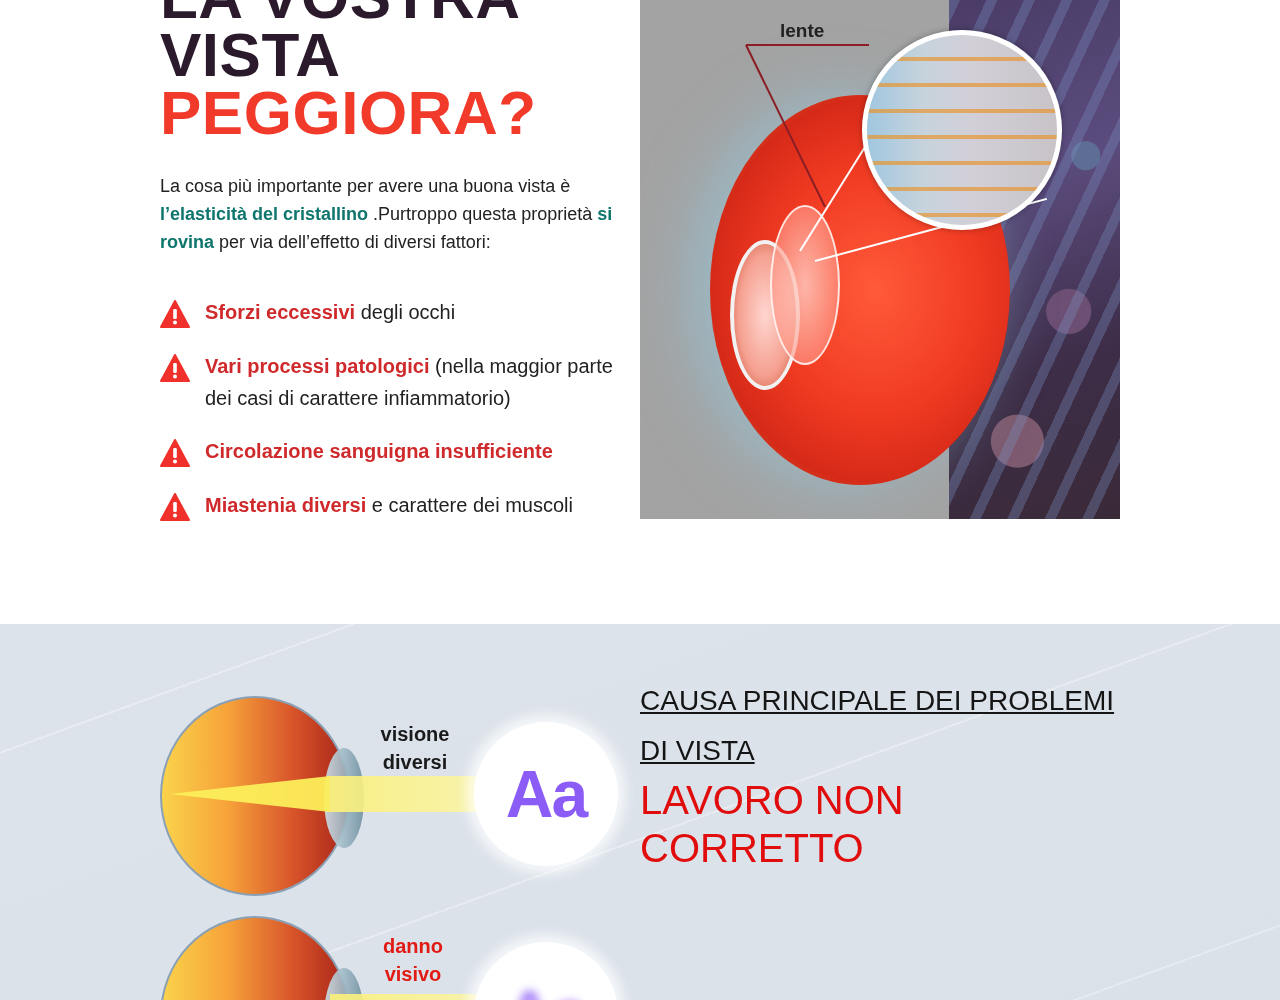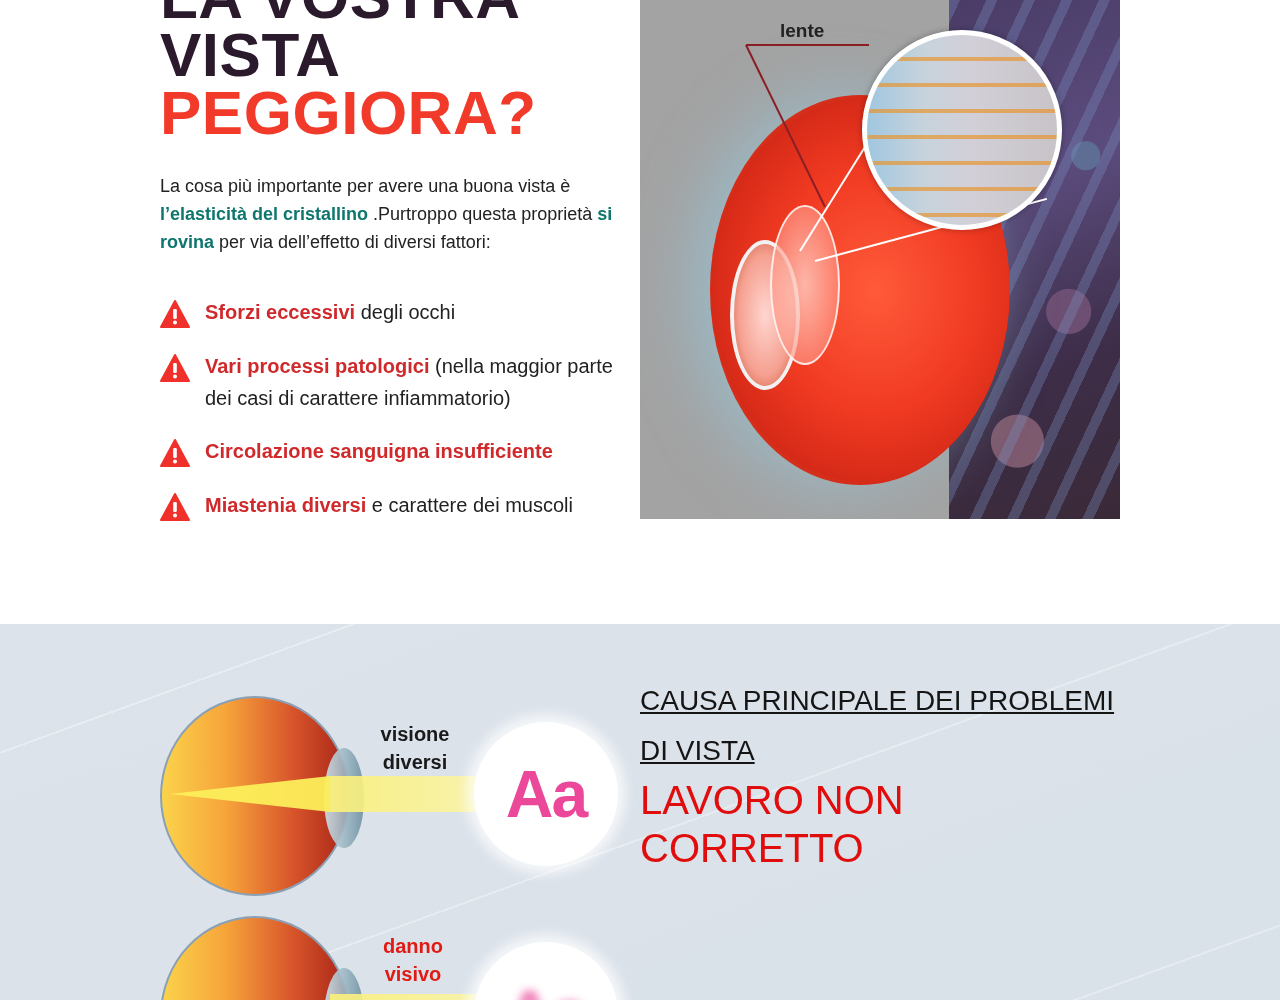--- a/index.html
+++ b/index.html
@@ -64,21 +64,21 @@
     background: linear-gradient(90deg, #fbd34b 0%, #f6a33a 35%, #d8552b 70%, #a82418 100%);
     border: 2px solid #8aa0b5; }
   .eye-diag .front { position: absolute; right: -16px; top: 50px; width: 40px; height: 100px; border-radius: 50%;
     background: linear-gradient(90deg, #cfe2ea, #6e8fa0); opacity: 0.9; }
   .beam { position: absolute; height: 36px;
     background: linear-gradient(90deg, rgba(252,241,120,0.9), rgba(252,245,160,0.85)); }
   .beam-cone { position: absolute; width: 0; height: 0; border-top: 18px solid transparent; border-bottom: 18px solid transparent;
     border-right: 160px solid rgba(252,238,90,0.95); }
   .aa-circle { position: absolute; width: 144px; height: 144px; border-radius: 50%; background: #fff;
     box-shadow: 0 0 12px 8px rgba(255,255,255,0.7); display: flex; align-items: center; justify-content: center;
-    font-family: "Liberation Sans", sans-serif; font-weight: 700; font-size: 66px; color: #ec4899; letter-spacing: -2px; }
+    font-family: "Liberation Sans", sans-serif; font-weight: 700; font-size: 66px; color: #8b5cf6; letter-spacing: -2px; }
   .aa-circle.blur span { filter: blur(4px); opacity: 0.75; }
   .diag-label { position: absolute; text-align: center; font-weight: 700; font-size: 20px; line-height: 28px; width: 110px; }
   .diag-label.ok { color: #1a1a1a; }
   .diag-label.bad { color: #e11b14; }
 
   .cause { position: absolute; left: 640px; top: 52px; width: 490px; }
   .cause .small { font-size: 28px; line-height: 50px; color: #151515; text-transform: uppercase; text-decoration: underline; }
   .cause .big-red { font-size: 40px; line-height: 48px; color: #e10d0d; text-transform: uppercase; }
   .cause .big-dark { font-size: 40px; line-height: 50px; color: #0b0b0b; text-transform: uppercase; }
 </style>

